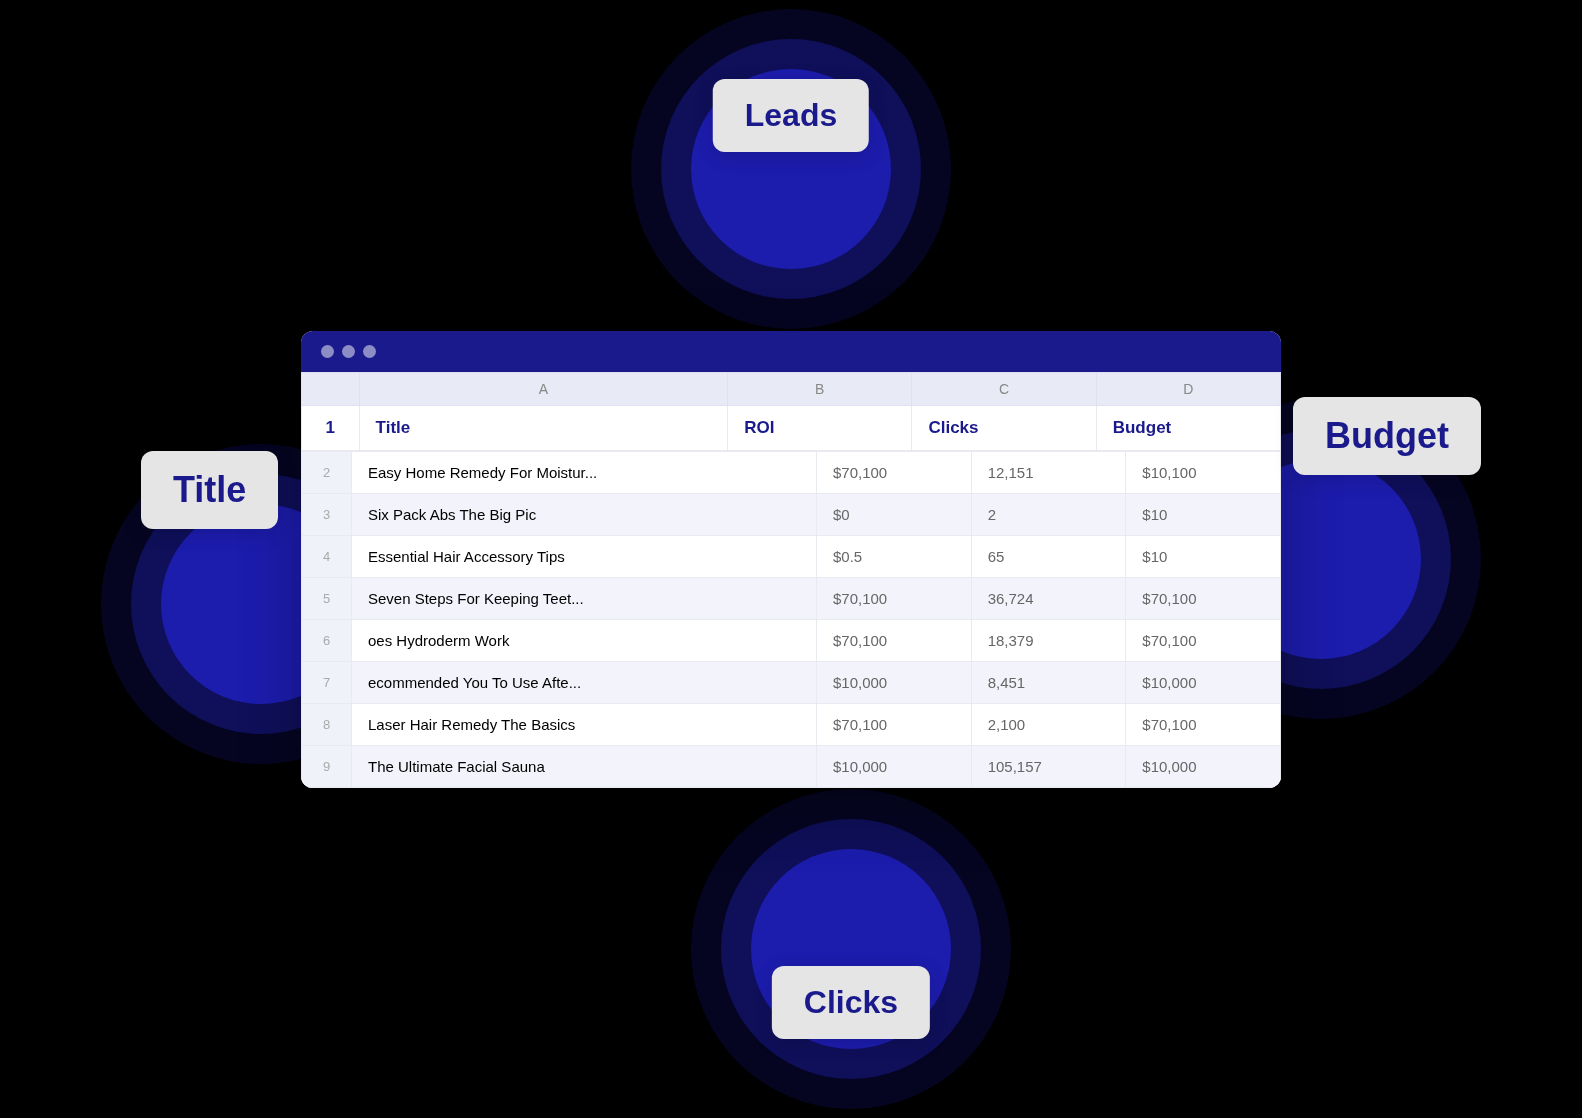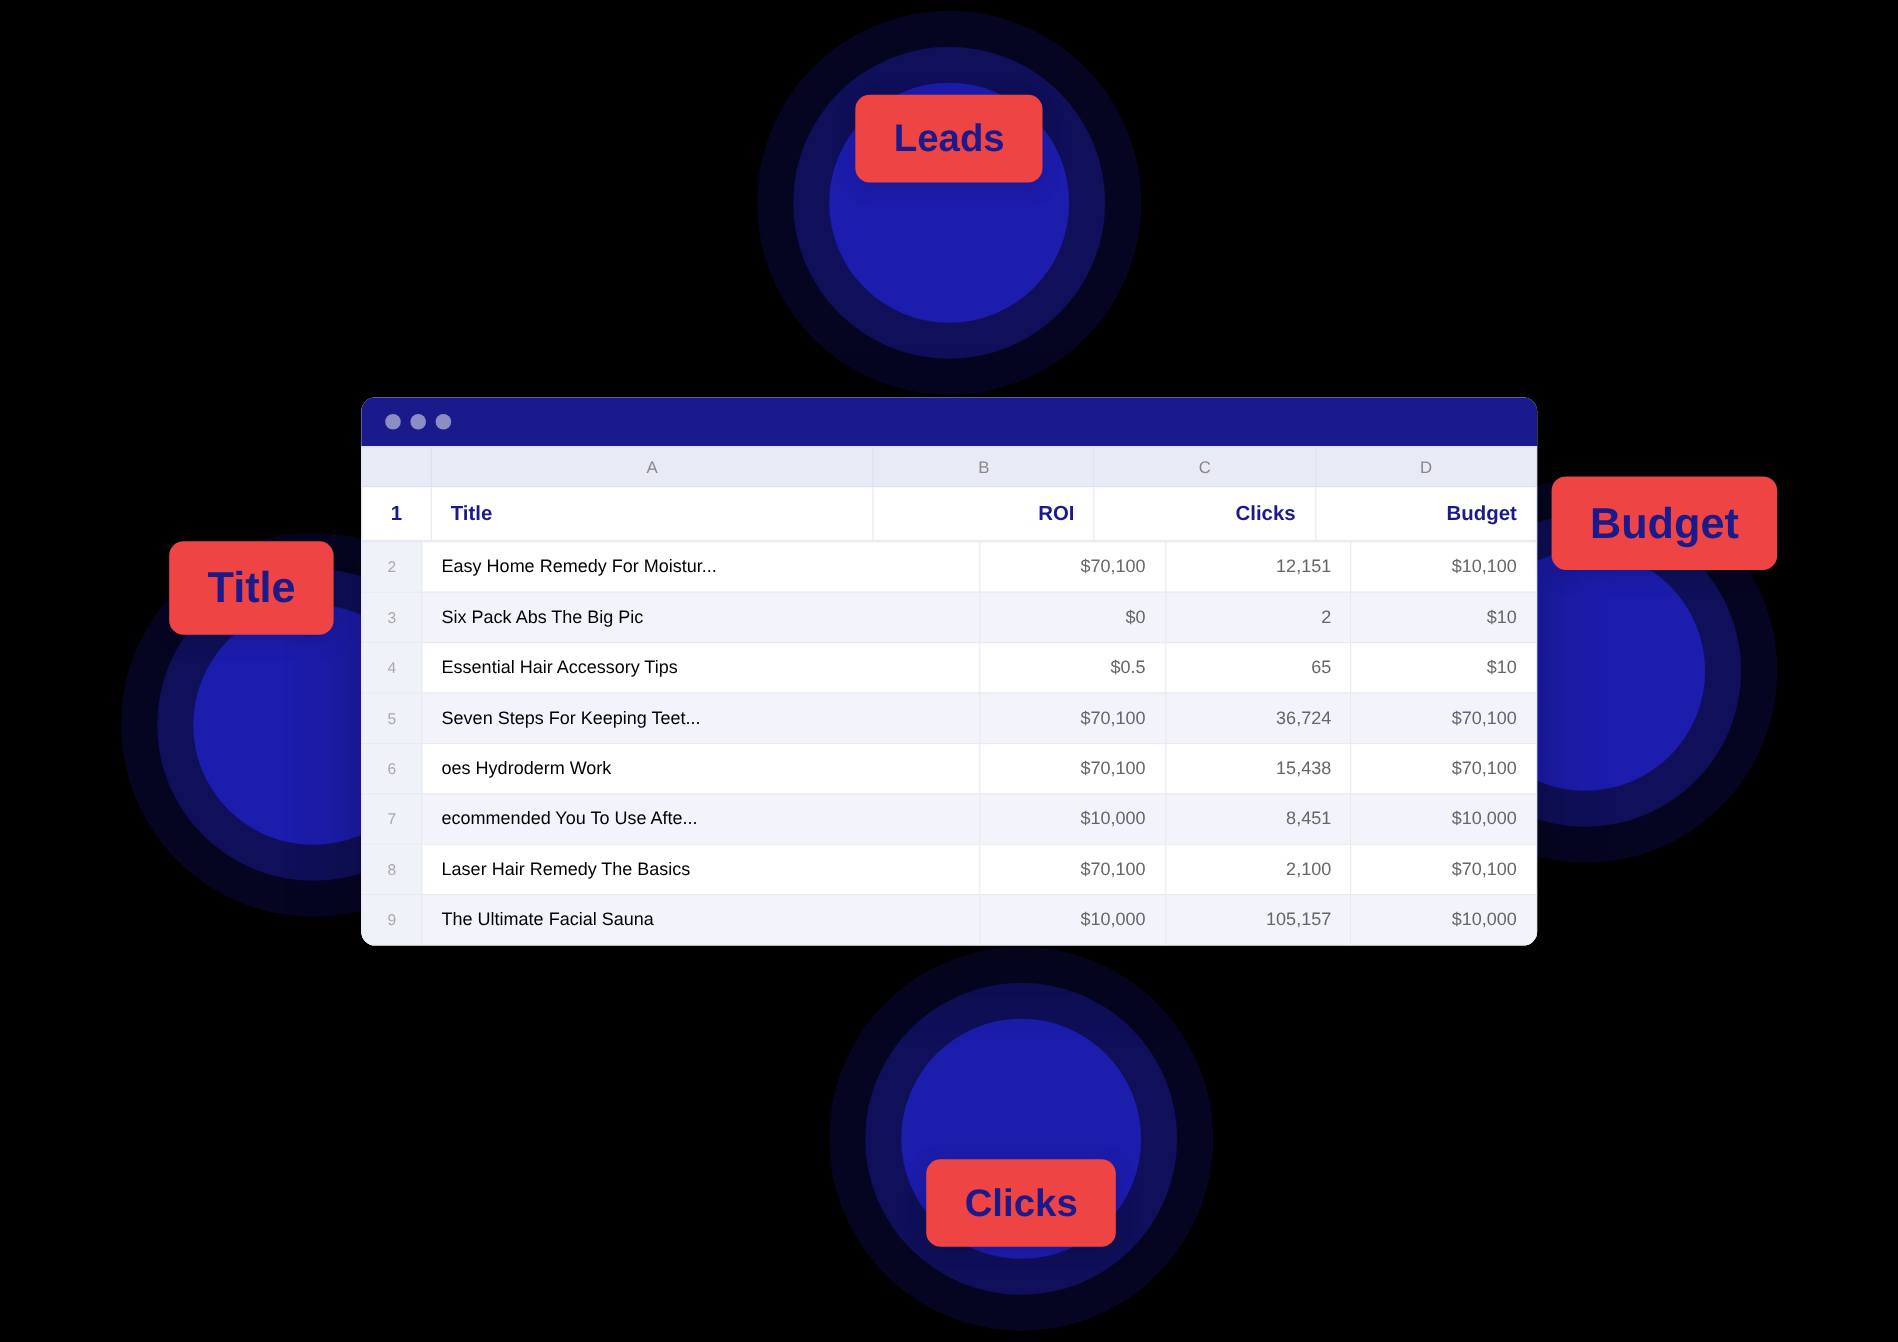--- a/index.html
+++ b/index.html
@@ -69,21 +69,21 @@
       bottom: -40px;
       left: 55%;
       transform: translateX(-50%);
       background: #2222cc;
       box-shadow: 0 0 0 30px rgba(34,34,204,0.4), 0 0 0 60px rgba(34,34,204,0.2);
     }
 
     
     .floating-label {
       position: absolute;
-      background: #ef4444;
+      background: #e5e5e5;
       border-radius: 12px;
       padding: 18px 32px;
       font-weight: 900;
       color: #1a1a8c;
       font-size: 32px;
       z-index: 10;
       box-shadow: 0 4px 20px rgba(0,0,0,0.15);
     }
 
     .label-leads {
@@ -183,21 +183,21 @@
 
     .spreadsheet tbody tr:nth-child(even) {
       background: #f3f4fb;
     }
 
     .spreadsheet td {
       padding: 12px 16px;
       font-size: 15px;
       color: #666;
       border: 1px solid #e8eaf0;
-      text-align: right;
+      text-align: left;
     }
 
     .spreadsheet td.row-num {
       color: #aaa;
       font-size: 13px;
       text-align: center;
       background: #f0f2fa;
       width: 50px;
     }
 
@@ -290,21 +290,21 @@
             <td class="row-num">5</td>
             <td class="cell-title">Seven Steps For Keeping Teet...</td>
             <td>$70,100</td>
             <td>36,724</td>
             <td>$70,100</td>
           </tr>
           <tr>
             <td class="row-num">6</td>
             <td class="cell-title">oes Hydroderm Work</td>
             <td>$70,100</td>
-            <td>15,438</td>
+            <td>18,379</td>
             <td>$70,100</td>
           </tr>
           <tr>
             <td class="row-num">7</td>
             <td class="cell-title">ecommended You To Use Afte...</td>
             <td>$10,000</td>
             <td>8,451</td>
             <td>$10,000</td>
           </tr>
           <tr>

